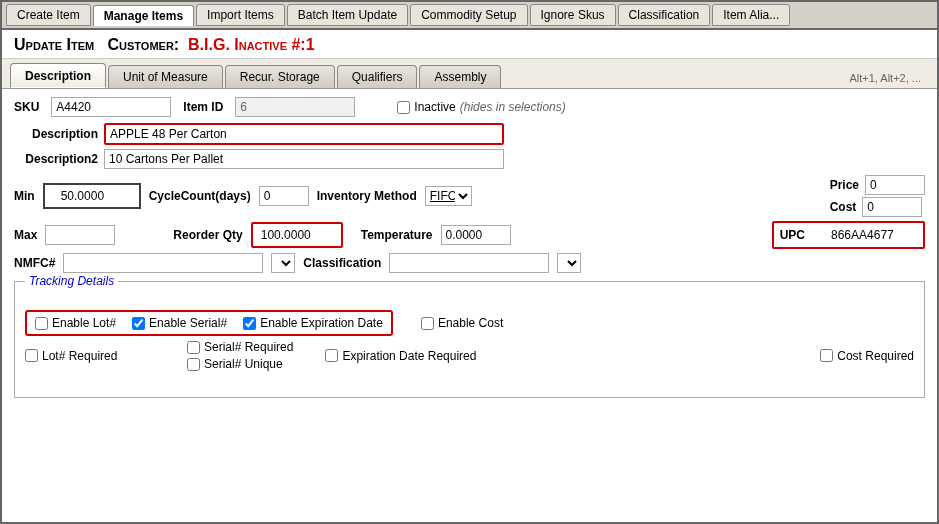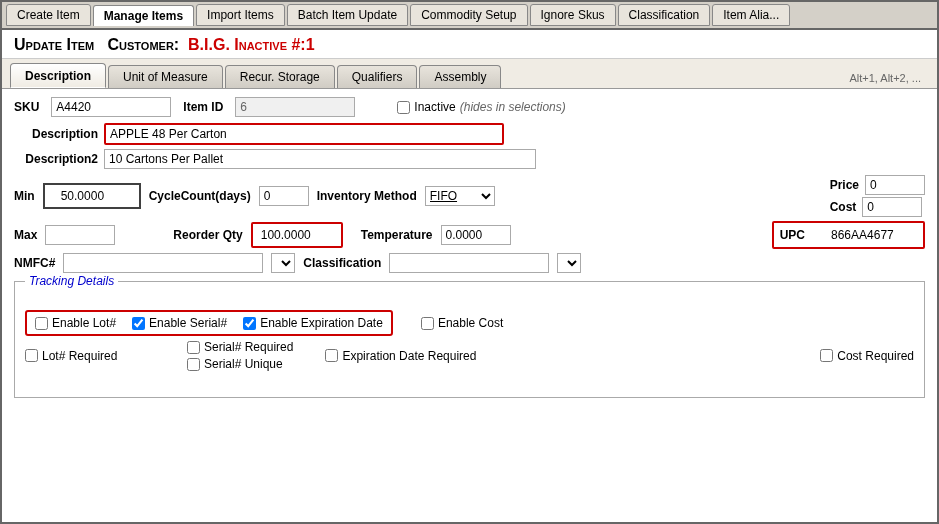--- a/index.html
+++ b/index.html
@@ -295,32 +295,32 @@
       </div>
     </div>
 
     <div class="desc-row">
       <span class="field-label" style="width:90px; text-align:right; padding-right:6px;">Description</span>
       <input class="desc-input" type="text" value="APPLE 48 Per Carton" style="">
     </div>
 
     <div class="desc-row">
       <span class="field-label" style="width:90px; text-align:right; padding-right:6px;">Description2</span>
-      <input class="text-input" style="width: 432px; border: 1px solid rgb(170, 170, 170);" type="text" value="10 Cartons Per Pallet">
+      <input class="text-input" style="width: 400px; border: 1px solid rgb(170, 170, 170);" type="text" value="10 Cartons Per Pallet">
     </div>
 
     <div class="numbers-row" style="margin-top:6px;">
       <span class="field-label">Min</span>
       <span class="min-box">
         <input class="text-input" style="width: 70px; border: none; outline: none;" type="text" value="50.0000">
       </span>
       <span class="field-label">CycleCount(days)</span>
       <input class="text-input" style="width: 50px;" type="text" value="0">
       <span class="field-label">Inventory Method</span>
-      <select class="dropdown" style="width:70px;text-decoration:underline;">
+      <select class="dropdown" style="width:47px;text-decoration:underline;">
         <option>FIFO</option><option>LIFO</option><option>FEFO</option>
       </select>
       <div style="margin-left:auto; display:flex; flex-direction:column; gap:2px;">
         <div style="display:flex; align-items:center; gap:6px;">
           <span class="field-label">Price</span>
           <input class="text-input" style="width: 60px;" type="text" value="0">
         </div>
         <div style="display:flex; align-items:center; gap:6px;">
           <span class="field-label">Cost</span>
           <input class="text-input" style="width: 60px;" type="text" value="0">

